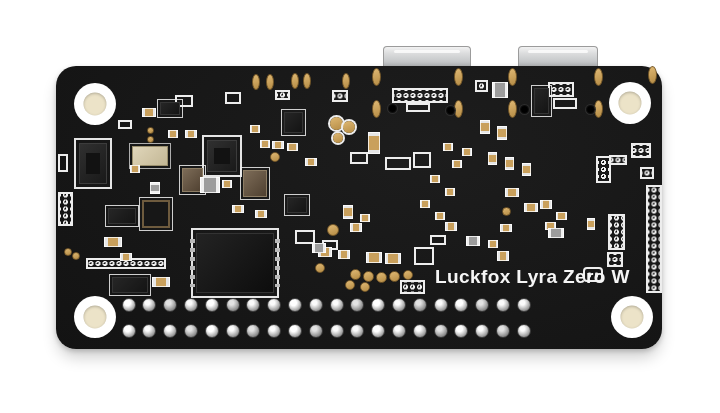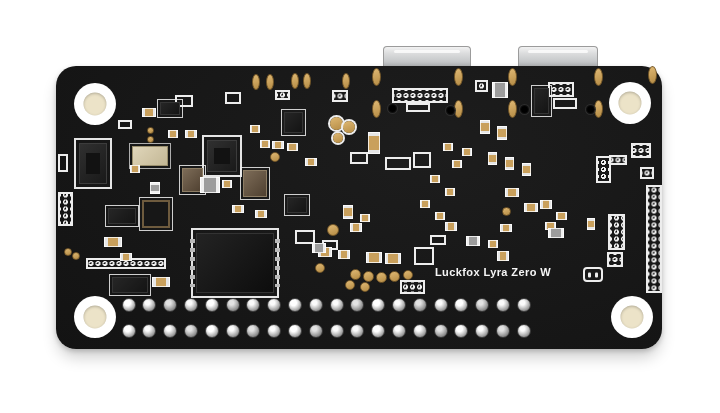--- a/index.html
+++ b/index.html
@@ -62,21 +62,21 @@
   .t-ind{background:#171717;border:2px solid #6e5b3e;
     outline:1.5px solid rgba(240,240,240,.85);outline-offset:2px;}
   .t-xtal{background:linear-gradient(135deg,#e0d6ba,#c3b795);border:1px solid #9a8f6d;
     outline:1.5px solid rgba(240,240,240,.7);outline-offset:2px;}
   .t-flash{background:linear-gradient(135deg,#232323,#0d0d0d);border:1px solid #333;
     outline:2px solid rgba(240,240,240,.95);outline-offset:3px;}
   .t-flash::before,.t-flash::after{content:"";position:absolute;top:8%;height:84%;width:5px;
     background:repeating-linear-gradient(180deg,#b9b9b9 0 4px,transparent 4px 9px);}
   .t-flash::before{left:-7px;} .t-flash::after{right:-7px;}
   .board-title{position:absolute;left:435px;top:266px;color:#f5f5f5;
-    font-weight:bold;font-size:11px;letter-spacing:.4px;z-index:4;}
+    font-weight:bold;font-size:19px;letter-spacing:.4px;z-index:4;}
 </style>
 </head>
 <body>
 
 <div class="stage">
   <div class="layer connectors">
       <div class="p t-usb" style="left: 383px; top: 46px; width: 88px; height: 23px;"></div>
       <div class="p t-usb" style="left: 518px; top: 46px; width: 80px; height: 23px;"></div>
     </div>
   <div class="board"></div>

